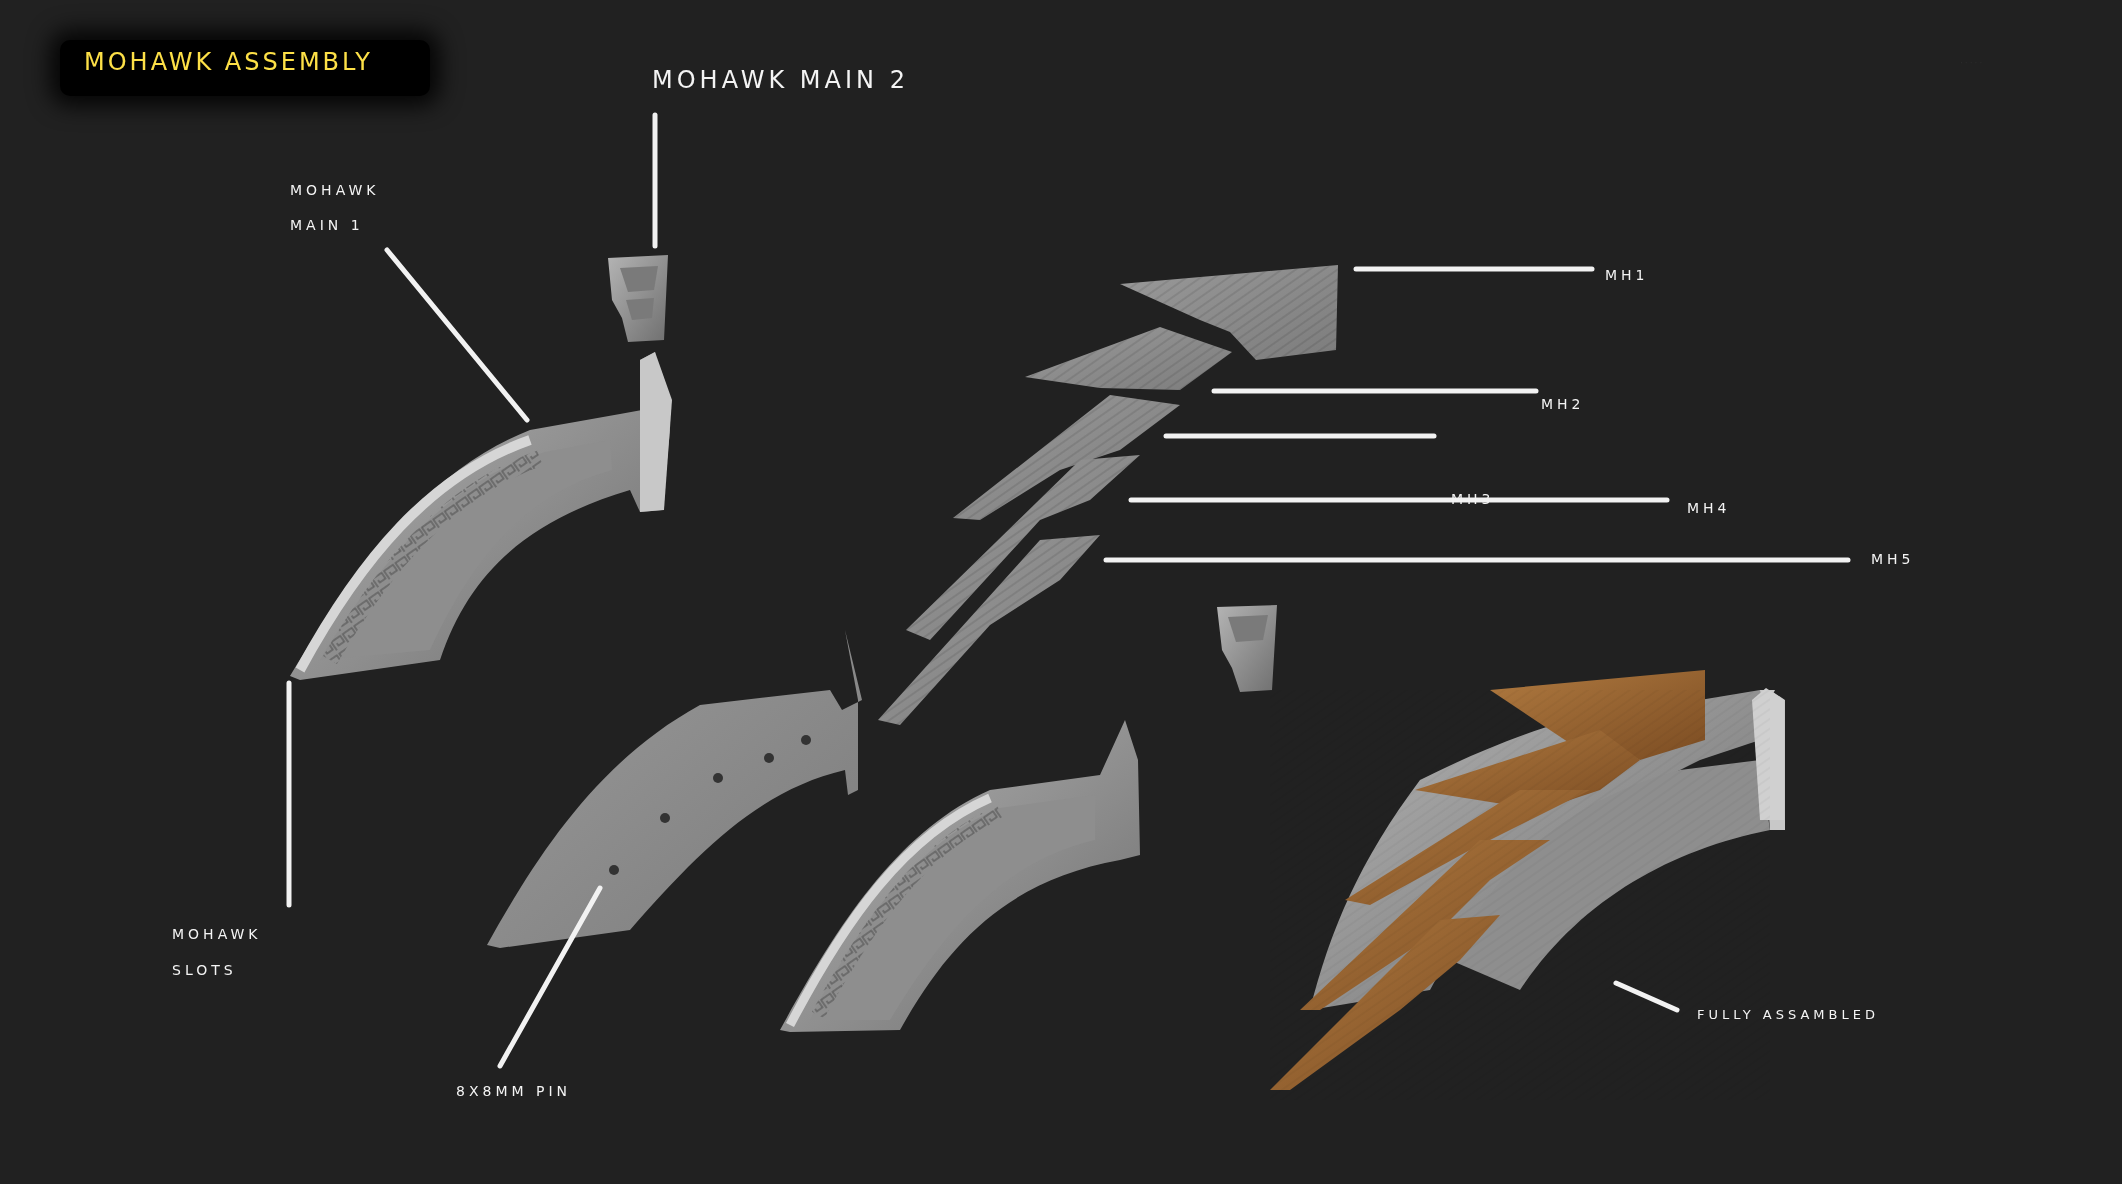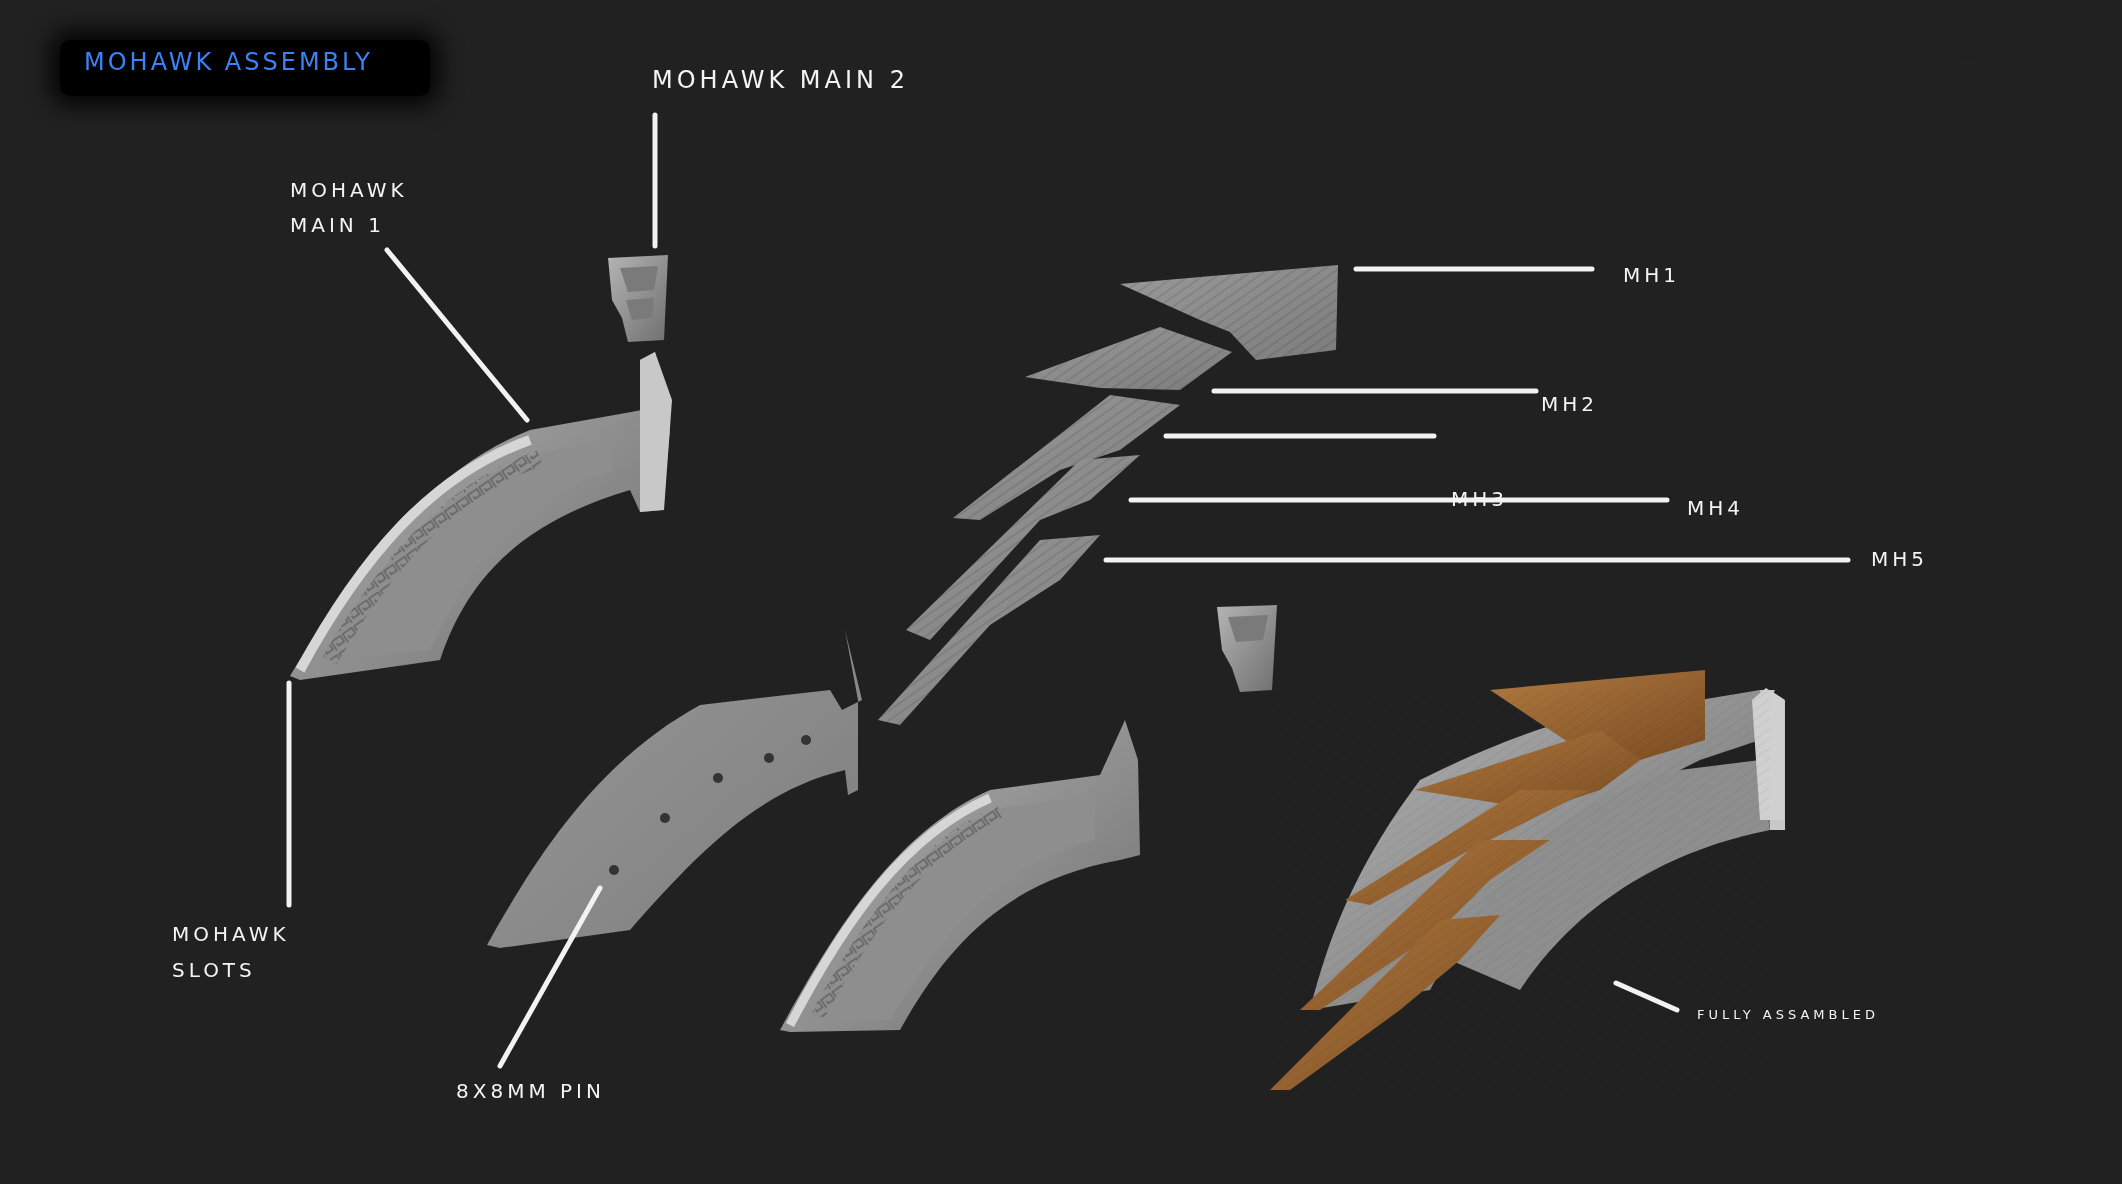--- a/index.html
+++ b/index.html
@@ -5,31 +5,31 @@
   html, body { margin:0; padding:0; }
   body {
     width:2122px; height:1184px; overflow:hidden;
     background:#212121;
     font-family:"DejaVu Sans", sans-serif;
     position:relative;
   }
   .stage { position:absolute; left:0; top:0; width:2122px; height:1184px; }
   .lbl {
     position:absolute; color:#f4f4f4; text-transform:uppercase;
-    letter-spacing:4px; font-size:20px; line-height:36px; white-space:nowrap;
+    letter-spacing:4px; font-size:14px; line-height:36px; white-space:nowrap;
     font-family:"DejaVu Sans", sans-serif;
   }
   .title-box {
     position:absolute; left:60px; top:40px; width:370px; height:56px;
     background:#000; border-radius:10px;
     box-shadow:0 0 22px 10px rgba(0,0,0,0.85);
   }
   .title-text {
     position:absolute; left:84px; top:48px; font-size:24px; letter-spacing:3px;
-    color:#3b82f6; white-space:nowrap; font-family:"DejaVu Sans", sans-serif;
+    color:#fde047; white-space:nowrap; font-family:"DejaVu Sans", sans-serif;
   }
   .watermark { position:absolute; left:1960px; top:58px; color:#2c2c2c; font-size:9px; letter-spacing:2px; }
   svg.art { position:absolute; left:0; top:0; }
 </style>
 </head>
 <body>
 
 <div class="stage">
 
   <svg class="art" width="2122" height="1184" viewBox="0 0 2122 1184">
@@ -138,21 +138,21 @@
   <div class="lbl" style="left:652px; top:62px; font-size:24px;">MOHAWK MAIN 2</div>
 
   <div class="lbl" style="left:290px; top:172px;">MOHAWK</div>
   <div class="lbl" style="left:290px; top:207px;">MAIN 1</div>
 
   <div class="lbl" style="left:172px; top:916px;">MOHAWK</div>
   <div class="lbl" style="left:172px; top:952px;">SLOTS</div>
 
   <div class="lbl" style="left:456px; top:1073px;">8X8MM PIN</div>
 
-  <div class="lbl" style="left:1605px; top:257px;margin-left:18px;">MH1</div>
+  <div class="lbl" style="left:1605px; top:257px;">MH1</div>
   <div class="lbl" style="left:1541px; top:386px;">MH2</div>
   <div class="lbl" style="left:1451px; top:434px;margin-top:47px;">MH3</div>
   <div class="lbl" style="left:1687px; top:490px;">MH4</div>
   <div class="lbl" style="left:1871px; top:541px;">MH5</div>
 
   <div class="lbl" style="left:1697px; top:997px; font-size:13px;text-align:right;">FULLY ASSAMBLED</div>
 
 </div>
 
 </body></html>

